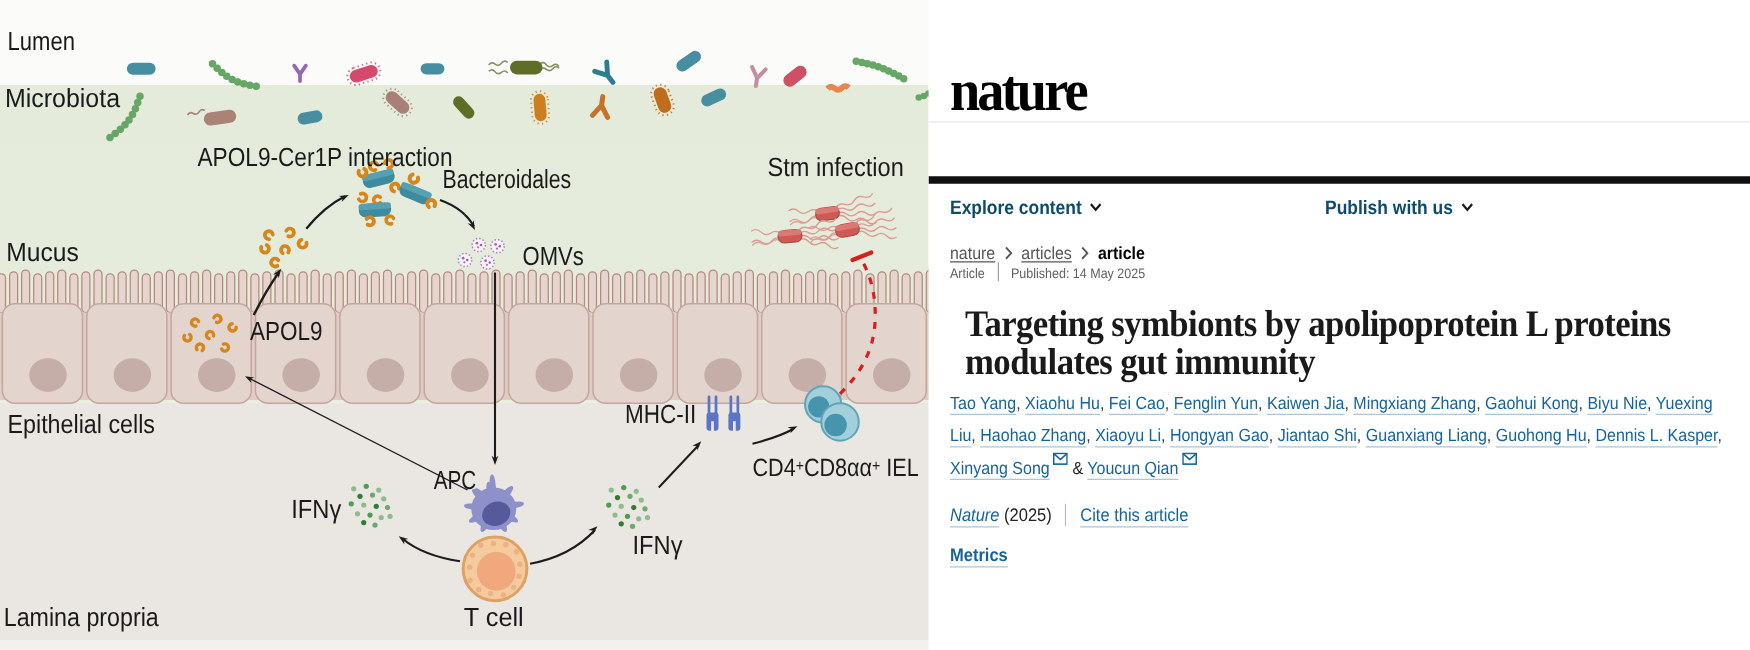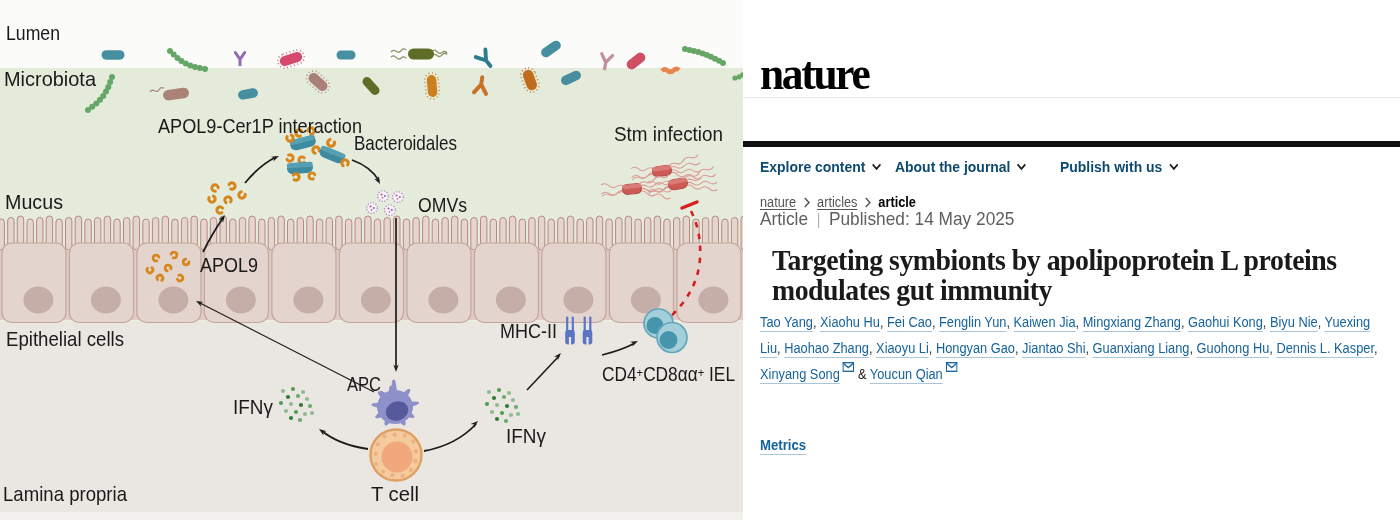--- a/index.html
+++ b/index.html
@@ -13,21 +13,21 @@
 .sx926{transform:scaleX(0.926);}
 .sx915{transform:scaleX(0.915);}
 #logo{left:17px;top:50px;font-family:"Liberation Serif",serif;font-weight:700;
       font-size:47px;letter-spacing:-2.5px;color:#000;line-height:47px;}
 #navline{left:0;top:97px;width:657px;height:1px;background:#e8e8e8;}
 .nv{top:113px;font-size:15.5px;font-weight:700;color:#0c4a6e;line-height:20px;margin-top:44px;}
 #blackbar{left:0;top:141px;width:657px;height:5.5px;background:#111;}
 #crumbs{left:17px;top:165px;font-size:14px;color:#555;line-height:18px;margin-top:28px;}
 .bc{color:#555;text-decoration:underline;text-underline-offset:2px;}
 .bcb{color:#000;font-weight:700;}
-#meta{left:17px;top:210px;font-size:19px;color:#5f5f5f;line-height:18px;}
+#meta{left:17px;top:210px;font-size:11px;color:#5f5f5f;line-height:18px;}
 .vbar{display:inline-block;width:1px;height:15px;background:#999;margin:0 11px;vertical-align:-3px;}
 #title{position:absolute;left:17px;top:233px;width:640px;margin:12px;font-family:"Liberation Serif",serif;
        font-weight:700;font-size:30px;line-height:30px;color:#1a1a1a;letter-spacing:-0.5px;}
 #authors{left:17px;top:309px;font-size:14px;line-height:26px;color:#333;}
 .au{color:#16639c;text-decoration:underline;text-decoration-color:#a9c6da;text-underline-offset:3.5px;}
 #journal{left:17px;top:403px;font-size:14.5px;color:#222;line-height:18px;}
 .jl{color:#16639c;text-decoration:underline;text-decoration-color:#a9c6da;text-underline-offset:3.5px;}
 .blk{color:#222;}
 .vbar2{display:inline-block;width:1px;height:18px;background:#bbb;margin:0 12px;vertical-align:-4px;}
 #metrics{left:17px;top:437px;font-size:14.5px;font-weight:bold;}
@@ -406,34 +406,32 @@
       <text x="371" y="501" font-size="21" fill="#1a1a1a" font-weight="400" text-anchor="start" textLength="48" lengthAdjust="spacingAndGlyphs">T cell</text>
       <text x="3" y="501" font-size="21" fill="#1a1a1a" font-weight="400" text-anchor="start" textLength="124" lengthAdjust="spacingAndGlyphs">Lamina propria</text>
     </svg></div>
 
 <div id="rp">
   <div id="logo"><span class="sx925">nature</span></div>
   <div id="navline"></div>
   <div class="nv" style="left:17px"><span class="sx90">Explore content<svg width="11" height="8" viewBox="0 0 11 8" style="margin-left:7px;margin-bottom:1px">
           <path d="M1.2,1.3 L5.5,5.8 L9.8,1.3" fill="none" stroke="#1c1c1c" stroke-width="1.9"></path>
         </svg></span></div>
-  <div class="nv" style="left:152px"><span class="sx90">About the journal<svg width="11" height="8" viewBox="0 0 11 8" style="margin-left:7px;margin-bottom:1px">
-          <path d="M1.2,1.3 L5.5,5.8 L9.8,1.3" fill="none" stroke="#1c1c1c" stroke-width="1.9"></path>
-        </svg></span></div>
   <div class="nv" style="left:317px"><span class="sx90">Publish with us<svg width="11" height="8" viewBox="0 0 11 8" style="margin-left:7px;margin-bottom:1px">
           <path d="M1.2,1.3 L5.5,5.8 L9.8,1.3" fill="none" stroke="#1c1c1c" stroke-width="1.9"></path>
         </svg></span></div>
   <div id="blackbar"></div>
   <div id="crumbs"><span class="sx91"><a class="bc">nature</a><svg width="7" height="11" viewBox="0 0 7 11" style="margin:0 8px;vertical-align:-1px">
           <path d="M1.2,1 L5.8,5.5 L1.2,10" fill="none" stroke="#555" stroke-width="1.6"></path>
         </svg><a class="bc">articles</a><svg width="7" height="11" viewBox="0 0 7 11" style="margin:0 8px;vertical-align:-1px">
           <path d="M1.2,1 L5.8,5.5 L1.2,10" fill="none" stroke="#555" stroke-width="1.6"></path>
         </svg><span class="bcb">article</span></span></div>
   <div id="meta"><span class="sx91"><span>Article</span><span class="vbar"></span><span>Published: 14 May 2025</span></span></div>
   <h1 id="title"><span class="sx926">Targeting symbionts by apolipoprotein&nbsp;L proteins<br>modulates gut immunity</span></h1>
   <div id="authors"><span class="sx915"><a class="au">Tao Yang</a>, <a class="au">Xiaohu Hu</a>, <a class="au">Fei Cao</a>, <a class="au">Fenglin Yun</a>, <a class="au">Kaiwen Jia</a>, <a class="au">Mingxiang Zhang</a>, <a class="au">Gaohui Kong</a>, <a class="au">Biyu Nie</a>, <a class="au">Yuexing</a><br><a class="au">Liu</a>, <a class="au">Haohao Zhang</a>, <a class="au">Xiaoyu Li</a>, <a class="au">Hongyan Gao</a>, <a class="au">Jiantao Shi</a>, <a class="au">Guanxiang Liang</a>, <a class="au">Guohong Hu</a>, <a class="au">Dennis L. Kasper</a>,<br><a class="au">Xinyang Song</a><svg width="13" height="10" viewBox="0 0 13 10" style="margin-left:3px;vertical-align:7px">
           <rect x="0.7" y="0.7" width="11.6" height="8.6" fill="none" stroke="#16639c" stroke-width="1.3"></rect>
           <path d="M0.7,0.9 L6.5,5.6 L12.3,0.9" fill="none" stroke="#16639c" stroke-width="1.3"></path>
         </svg> <span class="blk">&amp;</span> <a class="au">Youcun Qian</a><svg width="13" height="10" viewBox="0 0 13 10" style="margin-left:3px;vertical-align:7px">
           <rect x="0.7" y="0.7" width="11.6" height="8.6" fill="none" stroke="#16639c" stroke-width="1.3"></rect>
           <path d="M0.7,0.9 L6.5,5.6 L12.3,0.9" fill="none" stroke="#16639c" stroke-width="1.3"></path>
         </svg></span></div>
+  <div id="journal"><span class="sx91"><a class="jl"><i>Nature</i></a> <span class="blk">(2025)</span><span class="vbar2"></span><a class="jl">Cite this article</a></span></div>
   <div id="metrics"><span class="sx91"><a class="jl">Metrics</a></span></div>
 </div>
 </body></html>

